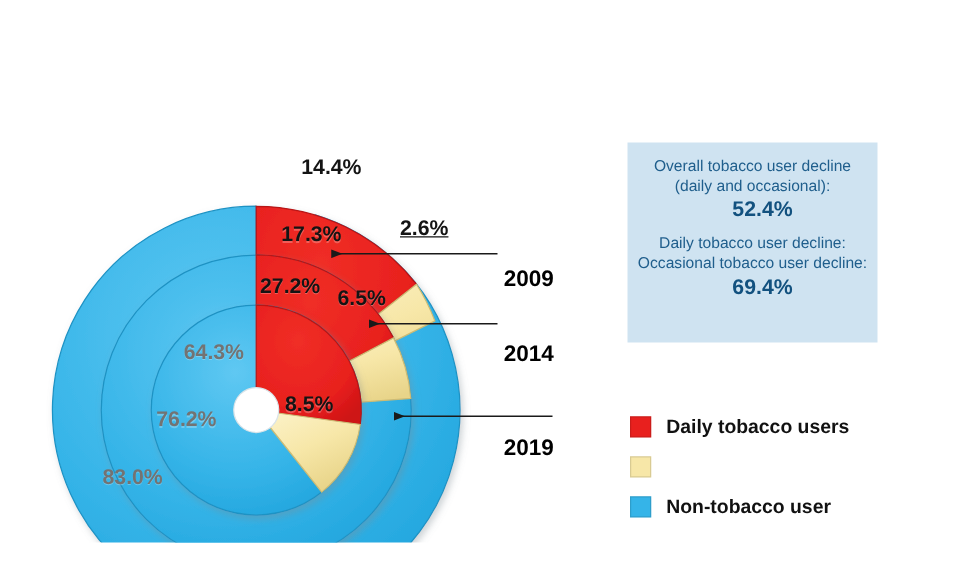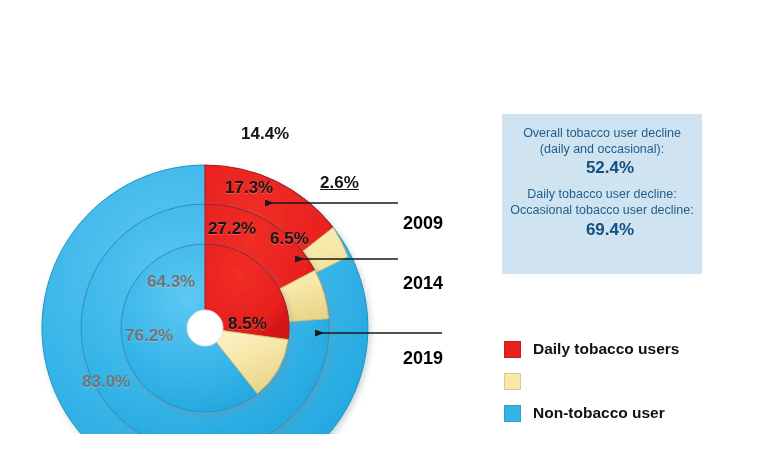--- a/index.html
+++ b/index.html
@@ -112,21 +112,20 @@
 
   
   #legend {
     position: absolute;
     left: 504px;
     top: 333px;
     width: 250px;
   }
   .legend-row {
     display: flex;
-    align-items: center;
     height: 32px;
   }
   .legend-swatch {
     width: 17px;
     height: 17px;
     margin-right: 12px;
     flex: 0 0 auto;
     border: 1px solid rgba(0,0,0,0.12);
     box-sizing: border-box;
   }

